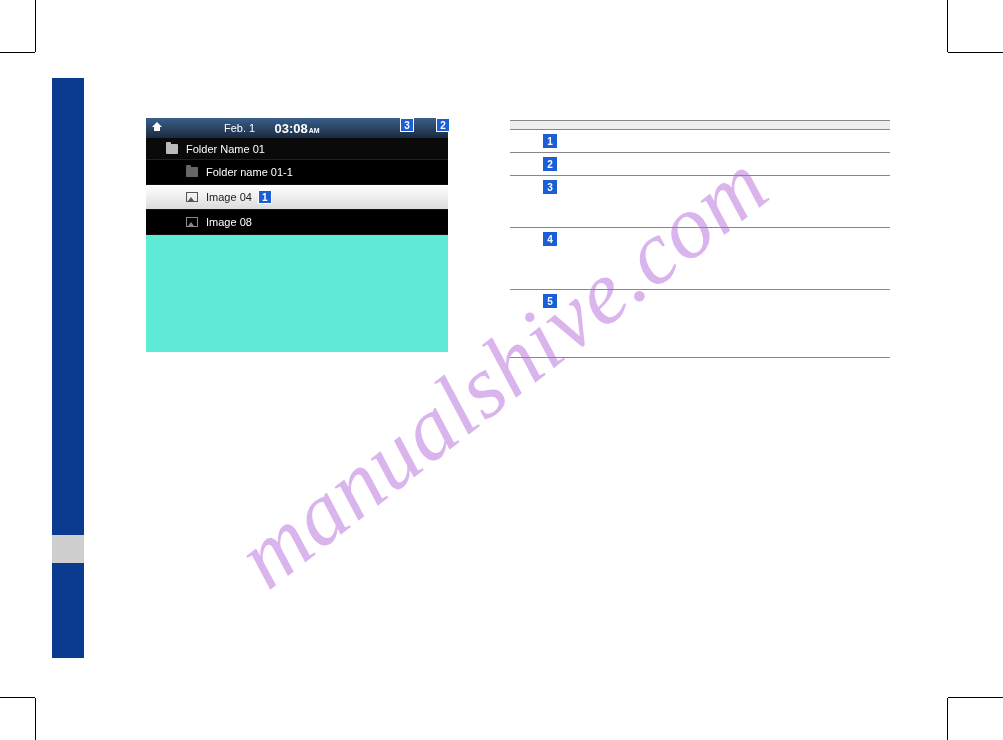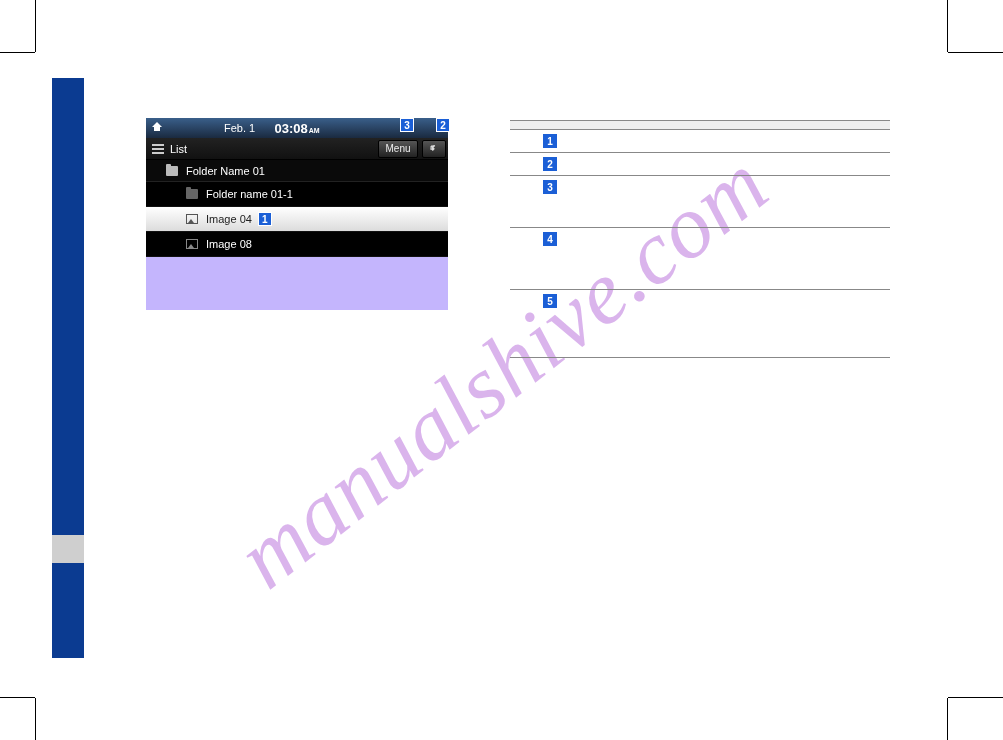--- a/index.html
+++ b/index.html
@@ -39,22 +39,22 @@
     height: 28px;
     background: #cfcfcf;
   }
 
   
   .shot {
     position: absolute;
     top: 118px;
     left: 146px;
     width: 302px;
-    height: 192px;
-    background: #c4b5fd;
+    height: 234px;
+    background: #5eead4;
     color: #fff;
     font-size: 11px;
     overflow: hidden;
   }
   .shot-top {
     height: 20px;
     background: linear-gradient(#3a5f8a, #1a2a40);
     display: flex;
     align-items: center;
     padding: 0 6px;
@@ -184,33 +184,20 @@
 <div class="watermark">manualshive.com</div>
 
 <div class="shot">
   <div class="shot-top">
     <span class="home-icn"></span>
     <span class="topdate">Feb. 1</span>
     <span class="toptime">
       <span>03:08</span><sub>AM</sub>
     </span>
   </div>
-  <div class="shot-sub">
-    <span class="list-icn"></span>
-    <span>List</span>
-    <span class="menu-btn">Menu</span>
-    <span class="back-btn">
-      <svg viewBox="0 0 24 24">
-          <path d="M12 4 L4 12 L8 12 L8 20 L20 20 L20 14 L12 14 L12 12 L16 12 Z" fill="none"></path>
-          <path d="M14 6 L6 6 L6 14" fill="none" stroke="#ddd" stroke-width="2"></path>
-          <path d="M6 6 L12 12" fill="none" stroke="#ddd" stroke-width="2"></path>
-          <path d="M4 10 C4 10 8 4 14 6 C14 6 10 8 10 14 L14 14 L8 20 L2 14 L6 14 Z" fill="#ddd" transform="scale(0.8) translate(4,0)"></path>
-        </svg>
-    </span>
-  </div>
   <div class="shot-hdr">
     <span class="folder-icn"></span>
     <span>Folder Name 01</span>
   </div>
   <div class="shot-row">
     <span class="folder-icn dark"></span>
     <span>Folder name 01-1</span>
   </div>
   <div class="shot-row sel">
     <span class="img-icn"></span>

